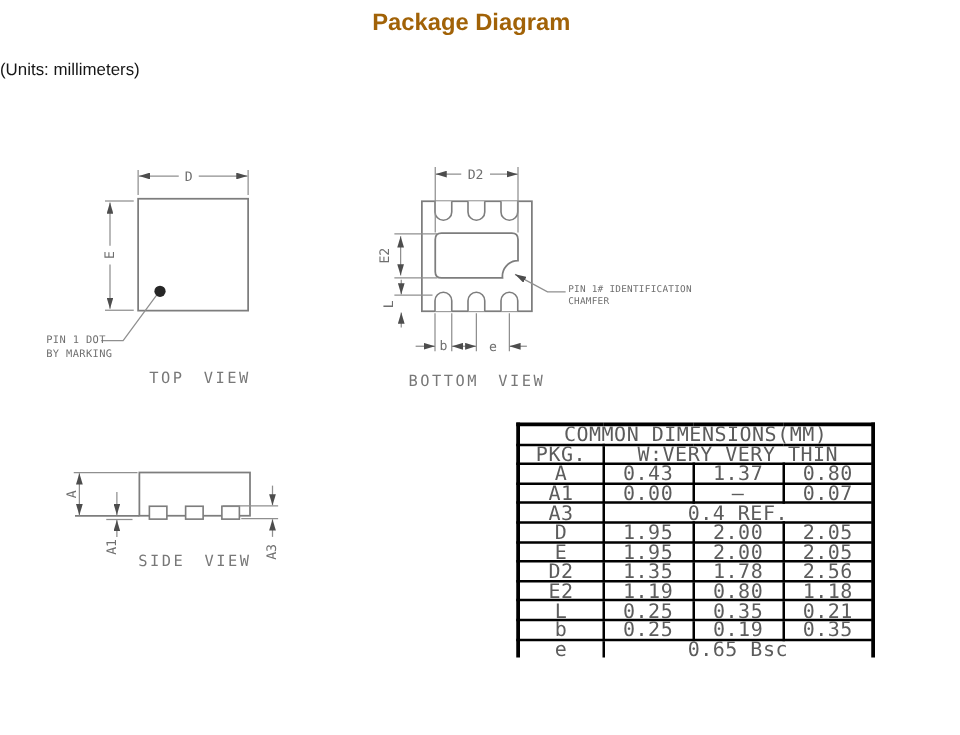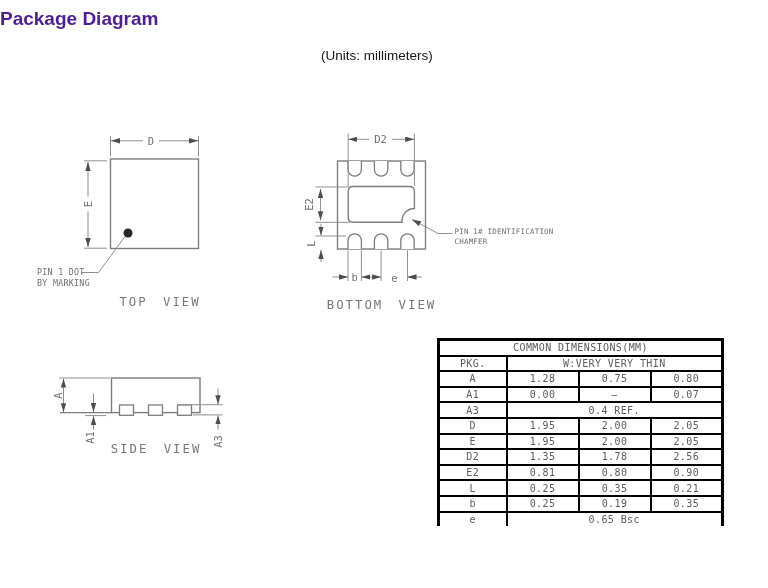--- a/index.html
+++ b/index.html
@@ -1,43 +1,43 @@
 <!DOCTYPE html>
 <html><head>
 <meta charset="utf-8">
 <style>
   html,body { margin:0; padding:0; }
   body {
     width:768px; height:588px; position:relative; overflow:hidden;
     background:#ffffff; font-family:"Liberation Sans", sans-serif;
   }
   .page-title {
-    position:absolute; left:0; top:8px; width:754px; 
-    font-size:19px; font-weight:bold; color:#4c1d95;
+    position:absolute; left:0; top:8px; width:754px; text-align:center;
+    font-size:19px; font-weight:bold; color:#a16207;
   }
   .page-subtitle {
-    position:absolute; left:0; top:48px; width:754px; text-align:center;
+    position:absolute; left:0; top:48px; width:754px; text-align:left;
     font-size:13.5px; color:#161616;
   }
   svg.drawing { position:absolute; left:0; top:0; }
   .body-line  { fill:none; stroke:#7d7d7d; stroke-width:1.4; }
   .pin-shape  { fill:#ffffff; stroke:#7d7d7d; stroke-width:1.3; }
   .dim-line   { fill:none; stroke:#8f8f8f; stroke-width:1; }
   .leader     { fill:none; stroke:#8f8f8f; stroke-width:1; }
   .dot        { fill:#262626; }
   .dim-text   { font-family:"DejaVu Sans Mono", monospace; font-size:10.5px; fill:#6f6f6f; }
   .note-text  { font-family:"DejaVu Sans Mono", monospace; font-size:8.3px; fill:#6f6f6f; letter-spacing:0.3px; }
   .small-note { font-family:"DejaVu Sans Mono", monospace; font-size:7.5px; fill:#6f6f6f; letter-spacing:0.2px; }
   .view-label { font-family:"DejaVu Sans Mono", monospace; font-size:12.3px; fill:#787878;
                 letter-spacing:2px; word-spacing:6px; }
   .dim-table {
-    position:absolute; left:437px; top:338px; width:284px;
+    position:absolute; left:413px; top:338px; width:284px;
     border-collapse:collapse; table-layout:fixed;
     border:3px solid #000; border-bottom:none;
-    font-family:"DejaVu Sans Mono", monospace; font-size:10px;
+    font-family:"DejaVu Sans Mono", monospace; font-size:16px;
     color:#5c5c5c; letter-spacing:0.4px;padding-left:12px;
   }
   .dim-table td {
     border:2px solid #000; height:13.6px; padding:0;
     text-align:center; vertical-align:middle; line-height:13px;
     overflow:hidden; white-space:nowrap;
   }
   .dim-table tr:last-child td { border-bottom:none; }
 </style>
 </head>
@@ -186,22 +186,22 @@
   <tbody>
     <tr>
       <td colspan="4">COMMON DIMENSIONS(MM)</td>
     </tr>
     <tr>
       <td>PKG.</td>
       <td colspan="3">W:VERY VERY THIN</td>
     </tr>
     <tr>
       <td>A</td>
-      <td>1.28</td>
-      <td>0.75</td>
+      <td>0.43</td>
+      <td>1.37</td>
       <td>0.80</td>
     </tr>
     <tr>
       <td>A1</td>
       <td>0.00</td>
       <td>–</td>
       <td>0.07</td>
     </tr>
     <tr>
       <td>A3</td>
@@ -220,23 +220,23 @@
       <td>2.05</td>
     </tr>
     <tr>
       <td>D2</td>
       <td>1.35</td>
       <td>1.78</td>
       <td>2.56</td>
     </tr>
     <tr>
       <td>E2</td>
-      <td>0.81</td>
+      <td>1.19</td>
       <td>0.80</td>
-      <td>0.90</td>
+      <td>1.18</td>
     </tr>
     <tr>
       <td>L</td>
       <td>0.25</td>
       <td>0.35</td>
       <td>0.21</td>
     </tr>
     <tr>
       <td>b</td>
       <td>0.25</td>

